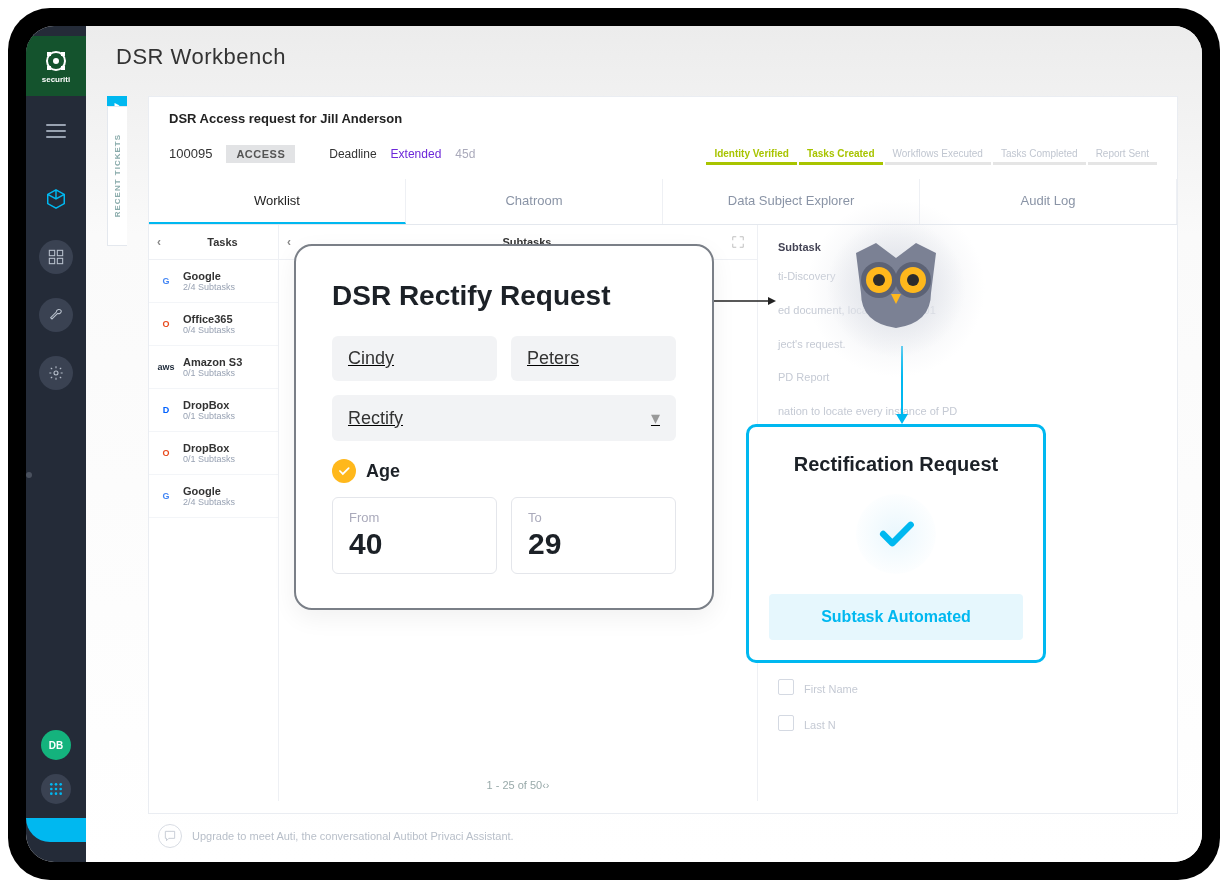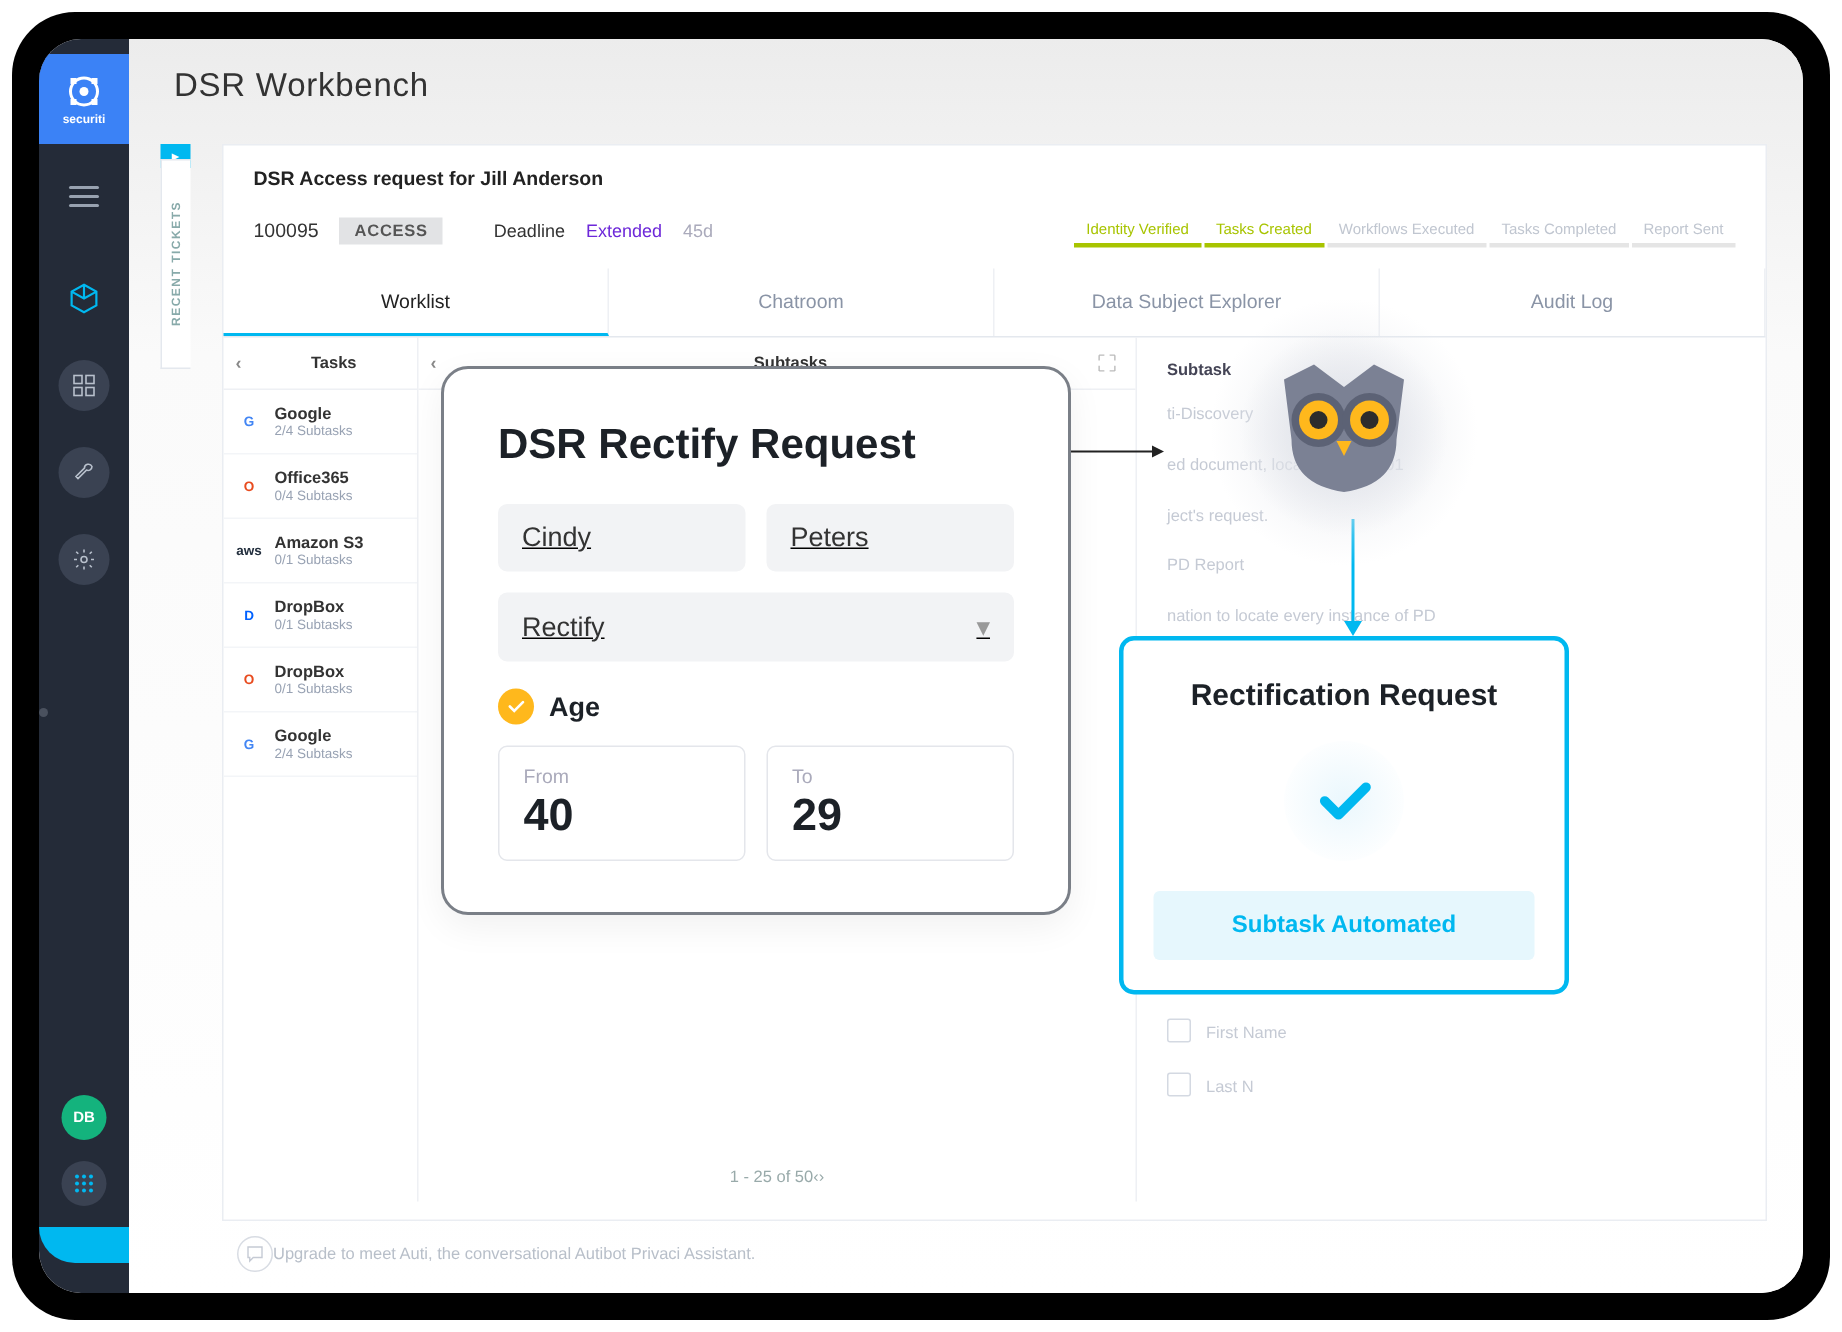--- a/index.html
+++ b/index.html
@@ -3,21 +3,21 @@
 <meta charset="utf-8">
 <style>
 * { margin: 0; padding: 0; box-sizing: border-box; font-family: -apple-system, BlinkMacSystemFont, 'Segoe UI', Arial, sans-serif; }
 body { background: #fff; width: 1228px; height: 888px; overflow: hidden; position: relative; }
 
 .device-frame { position: absolute; inset: 8px; background: #000; border-radius: 42px; padding: 18px; }
 .device-inner { width: 100%; height: 100%; background: linear-gradient(180deg,#f5f5f5,#fcfcfc); border-radius: 28px; position: relative; overflow: hidden; display: flex; }
 
 
 .sidebar { width: 60px; background: #242B38; display: flex; flex-direction: column; align-items: center; padding-top: 10px; }
-.brand { width: 60px; height: 60px; background: #3b82f6; display: flex; flex-direction: column; align-items: center; justify-content: center; color: #fff; font-size: 8px; font-weight: 600; }
+.brand { width: 60px; height: 60px; background: #14532d; display: flex; flex-direction: column; align-items: center; justify-content: center; color: #fff; font-size: 8px; font-weight: 600; }
 .brand svg { margin-bottom: 2px; }
 .hamburger { width: 20px; margin: 24px 0; }
 .hamburger div { height: 2px; background: #98A2B0; margin: 4px 0; border-radius: 1px; }
 .side-icons { display: flex; flex-direction: column; gap: 24px; margin-top: 16px; }
 .side-icon { width: 34px; height: 34px; border-radius: 50%; background: #3a4252; display: flex; align-items: center; justify-content: center; }
 .side-icon.teal { background: transparent; color: #00B8F0; }
 .sidebar-bottom { margin-top: auto; margin-bottom: 20px; display:flex; flex-direction:column; gap:14px; align-items:center; }
 .avatar-badge { width: 30px; height: 30px; border-radius: 50%; background: #14b37d; color:#fff; font-size:10px; font-weight:600; display:flex; align-items:center; justify-content:center; }
 .grid-icon { width:30px; height:30px; border-radius:50%; background:#3a4252; display:flex; align-items:center; justify-content:center; }
 .teal-bar { width:60px; height:24px; background:#00B8F0; border-radius: 0 0 0 28px; }
@@ -34,21 +34,21 @@
 .request-header { padding: 14px 20px 10px; display:flex; align-items:center; gap:14px; flex-wrap:wrap; }
 .request-title { font-size:13px; font-weight:700; color:#222; width:100%; margin-bottom:4px; }
 .request-id { font-size:13px; color:#333; }
 .request-type { background:#e2e3e5; padding:3px 10px; font-size:11px; font-weight:700; color:#555; letter-spacing:0.5px; }
 .deadline-label { font-size:12px; color:#333; margin-left:20px; }
 .deadline-value { font-size:12px; color:#6d28d9; }
 .deadline-days { font-size:12px; color:#aab; }
 
 .stage-track { display:flex; gap:2px; margin-left:auto; align-items:center; }
 .stage { font-size:10px; color:#c0c6d0; padding:4px 8px; white-space:nowrap; position:relative; }
-.stage.done { color:#A8C400; font-weight:400; }
+.stage.done { color:#A8C400; font-weight:700; }
 .stage::after { content:''; position:absolute; bottom:-2px; left:0; right:0; height:3px; background:#e5e5e5; }
 .stage.done::after { background:#A8C400; }
 
 .tabs { display:flex; border-bottom:1px solid #e4e8ee; margin-top:6px; }
 .tab { flex:1; text-align:center; padding:14px 0; font-size:13px; color:#8a94a6; border-right:1px solid #eef0f4; cursor:pointer; }
 .tab.active { color:#222; border-bottom:2px solid #00B8F0; }
 
 .work-area { display:flex; height: calc(100% - 140px); }
 
 
@@ -71,21 +71,21 @@
 .subtask-label { font-size:11px; font-weight:700; color:#445; }
 .arrow-path { position:absolute; left:-140px; top:56px; }
 .checkbox-row { display:flex; align-items:flex-end; gap:10px; margin:20px 0; }
 .checkbox-row .box { width:16px; height:16px; border:1px solid #d4d9e2; border-radius:2px; }
 .checkbox-row .lbl { font-size:11px; color:#c5cad4; }
 
 
 .pagination { position:absolute; bottom:10px; left:50%; transform:translateX(-50%); display:flex; align-items:center; font-size:11px; color:#9aa; }
 
 
-.footer-prompt { position:absolute; bottom:14px; left:72px; display:flex; align-items:center; font-size:11px; color:#b8bfc9; }
+.footer-prompt { position:absolute; bottom:14px; left:72px; display:flex; align-items:center; gap:10px; font-size:11px; color:#b8bfc9; }
 .footer-prompt .bubble { width:24px; height:24px; border-radius:50%; border:1px solid #d8dce3; display:flex; align-items:center; justify-content:center; }
 
 
 .modal { position:absolute; left:268px; top:218px; width:420px; background:#fff; border:2px solid #7a7f87; border-radius:18px; padding:34px 36px; box-shadow: 0 8px 24px rgba(0,0,0,0.06); z-index:10; }
 .modal h2 { font-size:28px; font-weight:800; color:#1c2127; margin-bottom:24px; }
 .row { display:flex; gap:14px; margin-bottom:14px;text-decoration:underline; }
 .field { flex:1; background:#f2f3f5; border-radius:6px; padding:12px 16px; font-size:18px; color:#333; }
 .dropdown { flex:1; background:#f2f3f5; border-radius:6px; padding:12px 16px; font-size:18px; color:#333; display:flex; align-items:center; justify-content:space-between; }
 .age-row { display:flex; align-items:center; gap:10px; margin:18px 0 14px; }
 .check-circle { width:24px; height:24px; border-radius:50%; background:#FFB81C; display:flex; align-items:center; justify-content:center; color:#fff; }

